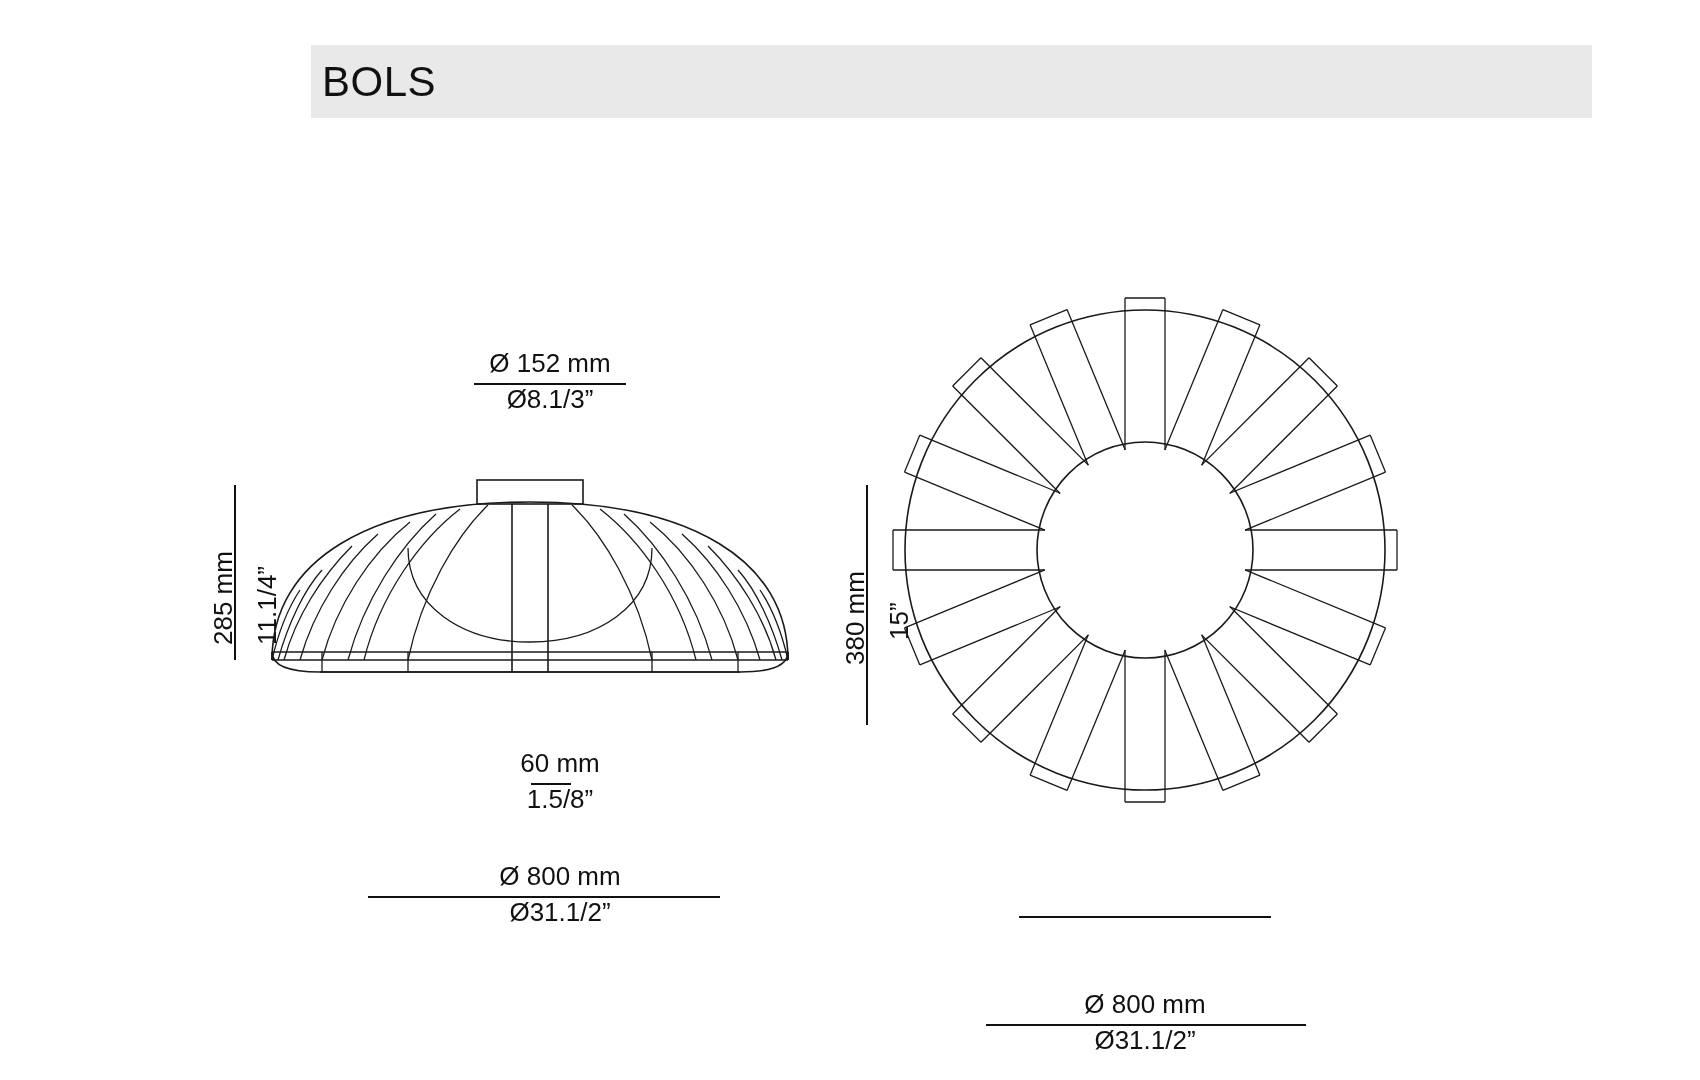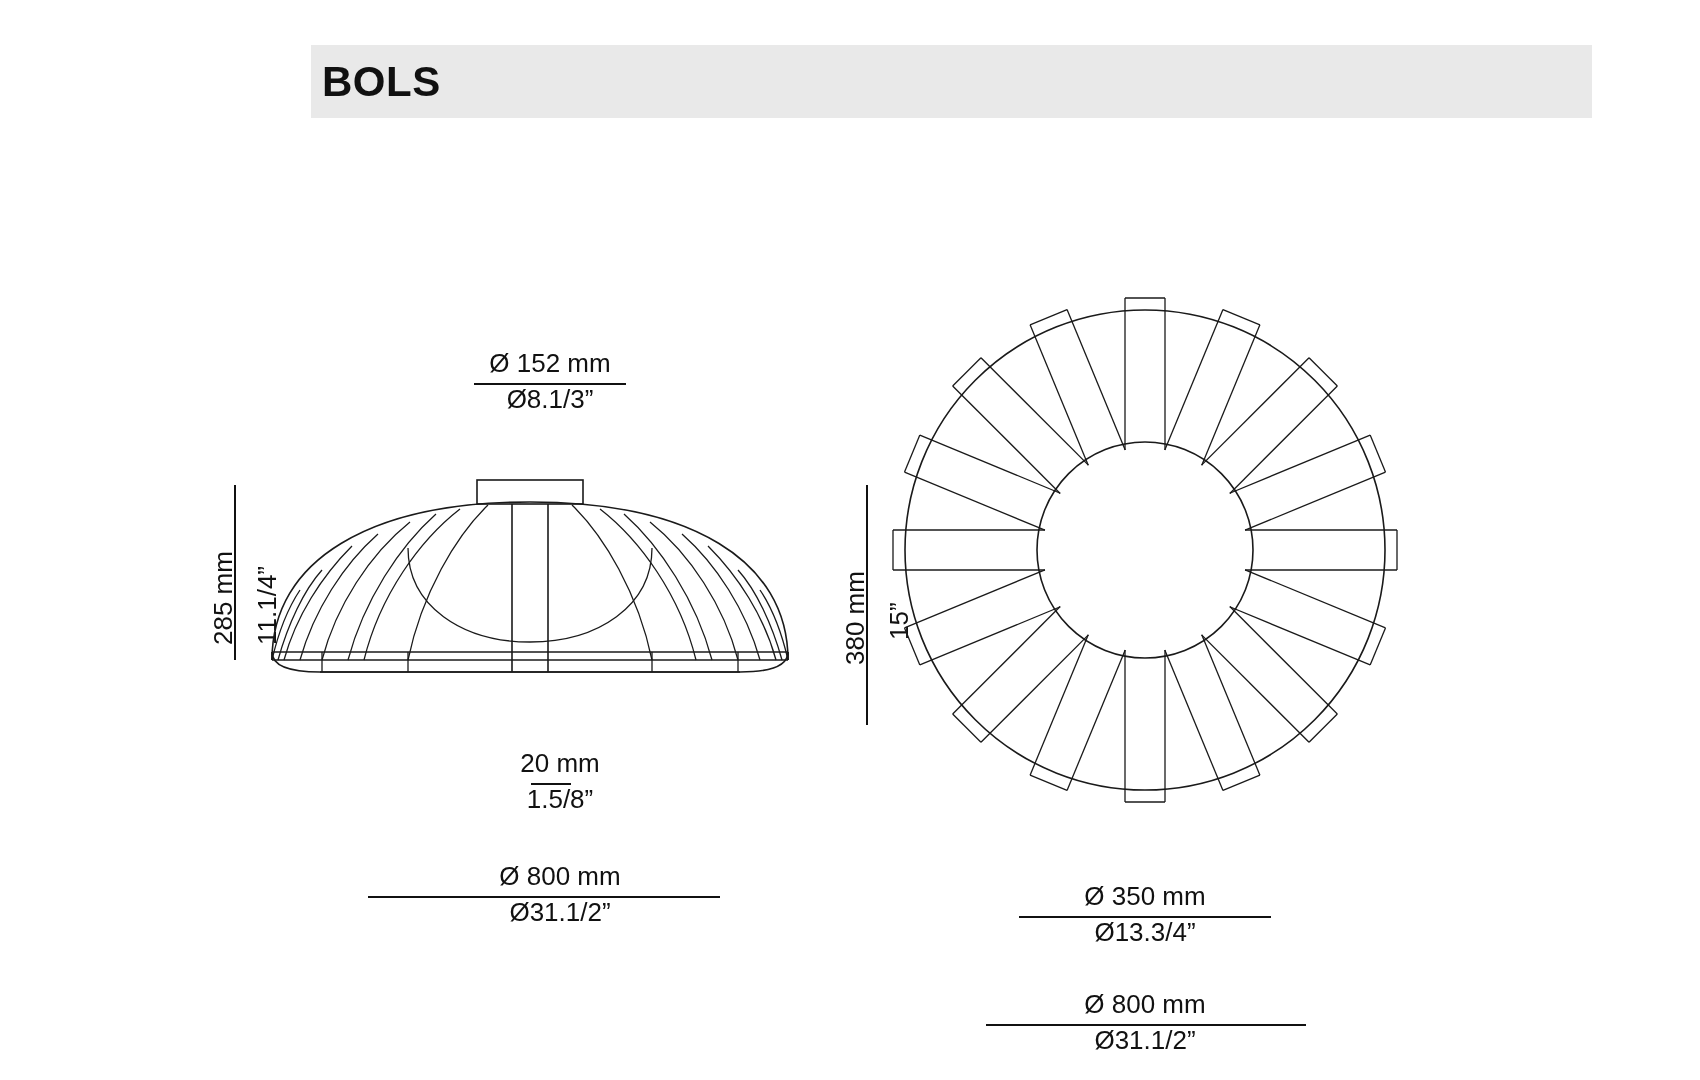--- a/index.html
+++ b/index.html
@@ -30,21 +30,21 @@
     top: 45px;
     width: 1281px;
     height: 73px;
     background: #e9e9e9;
   }
   #title-text {
     position: absolute;
     left: 322px;
     top: 55px;
     font-size: 42px;
-    font-weight: bold;
+    font-weight: normal;
     letter-spacing: 0.5px;
     color: #111111;
     line-height: 54px;
   }
 
   
   .dim {
     position: absolute;
     text-align: center;
     font-size: 26px;
@@ -106,21 +106,21 @@
 
   <div class="vrule" style="left: 234px; top: 485px; height: 175px;"></div>
   <div class="vdim" style="left: 208px; top: 645px;">285 mm</div>
   <div class="vdim" style="left: 252px; top: 645px;">11.1/4”</div>
 
   <div class="vrule" style="left: 866px; top: 485px; height: 240px;"></div>
   <div class="vdim" style="left: 840px; top: 665px;">380 mm</div>
   <div class="vdim" style="left: 884px; top: 640px;">15”</div>
 
   <div class="dim" style="left: 430px; top: 745px; width: 260px;">
-    <span class="line-top">20 mm</span>
+    <span class="line-top">60 mm</span>
     <span class="line-bot">1.5/8”</span>
   </div>
   <div class="rule" style="left: 531px; top: 783px; width: 40px;"></div>
 
   <div class="dim" style="left: 380px; top: 858px; width: 360px;">
     <span class="line-top">Ø 800 mm</span>
     <span class="line-bot">Ø31.1/2”</span>
   </div>
   <div class="rule" style="left: 368px; top: 896px; width: 352px;"></div>
 
@@ -255,24 +255,20 @@
           <g transform="rotate(337.5)">
             <line x1="100" y1="-20" x2="252" y2="-20"></line>
             <line x1="100" y1="20" x2="252" y2="20"></line>
             <line x1="252" y1="-20" x2="252" y2="20"></line>
           </g>
         </g>
       </g>
     </svg>
   </div>
 
-  <div class="dim" style="left: 985px; top: 878px; width: 320px;">
-    <span class="line-top">Ø 350 mm</span>
-    <span class="line-bot">Ø13.3/4”</span>
-  </div>
   <div class="rule" style="left: 1019px; top: 916px; width: 252px;"></div>
 
   <div class="dim" style="left: 985px; top: 986px; width: 320px;">
     <span class="line-top">Ø 800 mm</span>
     <span class="line-bot">Ø31.1/2”</span>
   </div>
   <div class="rule" style="left: 986px; top: 1024px; width: 320px;"></div>
 
 </div>
 

